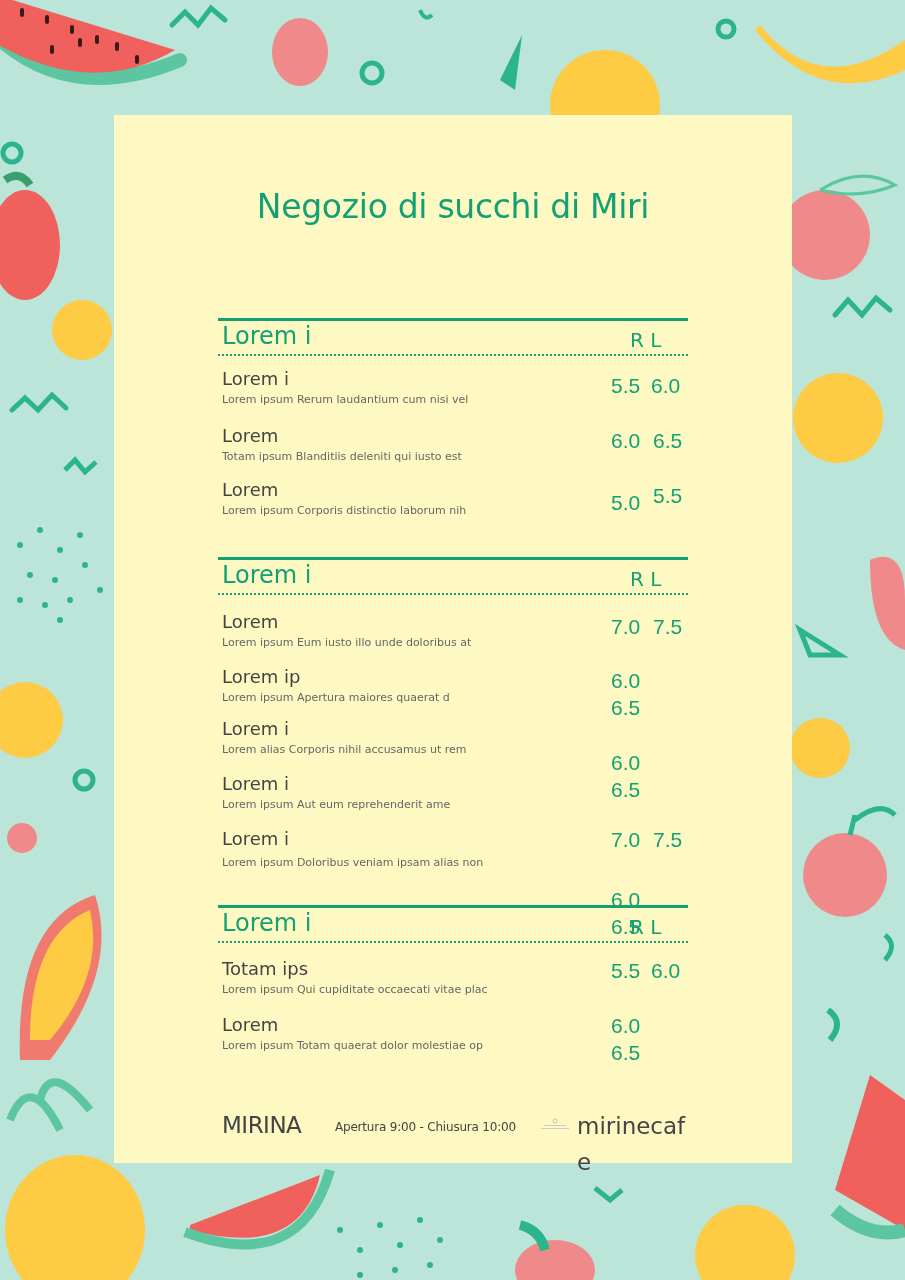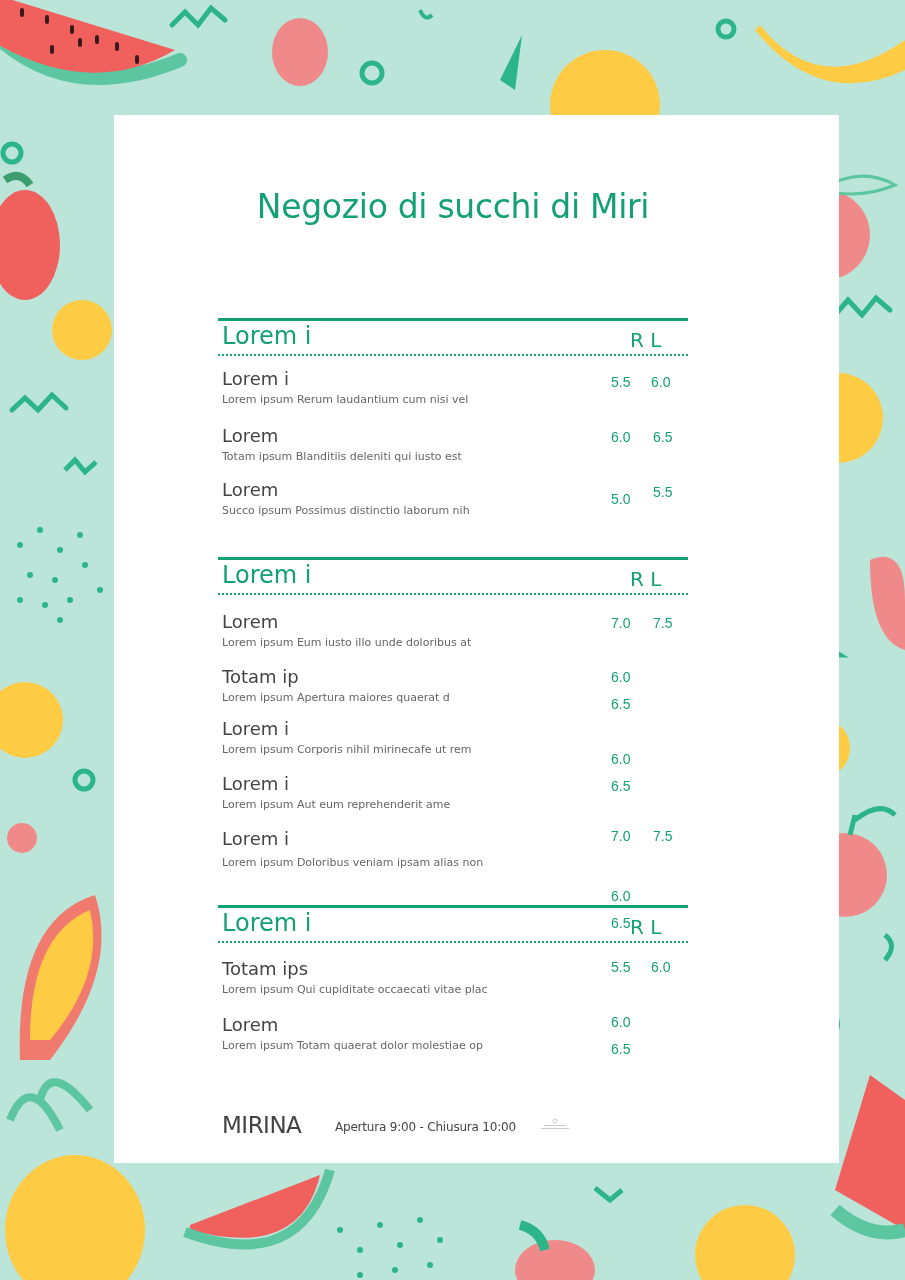--- a/index.html
+++ b/index.html
@@ -1,32 +1,32 @@
 <!DOCTYPE html>
 <html><head>
 <meta charset="utf-8">
 <style>
   html, body { margin:0; padding:0; }
   body { width:905px; height:1280px; position:relative; overflow:hidden;
          background:#bce5d9; font-family:"Liberation Sans", sans-serif; }
   .bg { position:absolute; left:0; top:0; width:905px; height:1280px; }
-  .card { position:absolute; left:114px; top:115px; width:678px; height:1048px; background:#ffffff;padding-left:47px; }
+  .card { position:absolute; left:114px; top:115px; width:678px; height:1048px; background:#fef9c3; }
   .title { position:absolute; left:0; width:678px; top:72px; text-align:center;
            font-family:"DejaVu Sans", sans-serif; font-size:33px; color:#14a075; letter-spacing:-0.3px; }
   .subtitle { position:absolute; left:0; width:678px; top:130px; text-align:center;
               font-family:"Liberation Sans", sans-serif; font-size:12.5px; color:#444; letter-spacing:-0.6px; }
   .section { position:absolute; left:104px; width:470px; }
   .sec-rule { position:absolute; left:0; top:0; width:470px; height:3px; background:#14a075; }
   .sec-title { position:absolute; left:4px; top:4px; font-family:"DejaVu Sans", sans-serif; font-size:24px; color:#14a075; }
   .sec-rl { position:absolute; left:412px; top:10px; font-family:"DejaVu Sans", sans-serif; font-size:20px; color:#14a075; letter-spacing:1px; word-spacing:-2px; }
   .sec-dots { position:absolute; left:0; top:36px; width:470px; height:0; border-top:2px dotted #14a075; }
   .item { position:absolute; left:4px; width:466px; }
   .item-name { position:absolute; left:0; top:0; font-family:"DejaVu Sans", sans-serif; font-size:18px; color:#444; white-space:nowrap; }
   .item-desc { position:absolute; left:0; top:25px; font-family:"DejaVu Sans", sans-serif; font-size:11px; color:#666; white-space:nowrap; }
-  .price { position:absolute; font-family:"Liberation Sans", sans-serif; font-size:14px; color:#14a075; }
+  .price { position:absolute; font-family:"Liberation Sans", sans-serif; font-size:21px; color:#14a075; }
   .footer { position:absolute; top:997px; }
   .f-brand { left:108px; font-family:"DejaVu Sans", sans-serif; font-size:23px; color:#444; letter-spacing:-0.5px;text-align:right; }
   .f-hours { left:221px; top:1005px; font-family:"DejaVu Sans", sans-serif; font-size:12px; color:#444; letter-spacing:-0.2px;text-align:center; }
   .f-logo { left:424px; top:1003px; width:34px; height:14px; }
   .f-social { left:463px; width:120px; font-family:"DejaVu Sans", sans-serif; font-size:23px; color:#444; line-height:36px; word-break:break-all; top:993px; }
 </style>
 </head>
 <body>
 
 <svg class="bg" viewBox="0 0 905 1280" xmlns="http://www.w3.org/2000/svg">
@@ -131,46 +131,46 @@
     <div class="price" style="left:429px; top:6px;">6.0</div>
   </div>
   <div class="item" style="left:108px; top:310px;">
     <div class="item-name">Lorem</div>
     <div class="item-desc">Totam ipsum Blanditiis deleniti qui iusto est</div>
     <div class="price" style="left:389px; top:4px;">6.0</div>
     <div class="price" style="left:431px; top:4px;">6.5</div>
   </div>
   <div class="item" style="left:108px; top:364px;">
     <div class="item-name">Lorem</div>
-    <div class="item-desc">Succo ipsum Possimus distinctio laborum nih</div>
+    <div class="item-desc">Lorem ipsum Corporis distinctio laborum nih</div>
     <div class="price" style="left:389px; top:5px;margin-top:7px;">5.0</div>
     <div class="price" style="left:431px; top:5px;">5.5</div>
   </div>
 
   <div class="section" style="top:442px;">
     <div class="sec-rule"></div>
     <div class="sec-title">Lorem i</div>
     <div class="sec-rl">R L</div>
     <div class="sec-dots"></div>
   </div>
   <div class="item" style="left:108px; top:496px;">
     <div class="item-name">Lorem</div>
     <div class="item-desc">Lorem ipsum Eum iusto illo unde doloribus at</div>
     <div class="price" style="left:389px; top:4px;">7.0</div>
     <div class="price" style="left:431px; top:4px;">7.5</div>
   </div>
   <div class="item" style="left:108px; top:551px;">
-    <div class="item-name">Totam ip</div>
+    <div class="item-name">Lorem ip</div>
     <div class="item-desc">Lorem ipsum Apertura maiores quaerat d</div>
     <div class="price" style="left:389px; top:3px;">6.0</div>
     <div class="price" style="left:389px; top:30px;">6.5</div>
   </div>
   <div class="item" style="left:108px; top:603px;">
     <div class="item-name">Lorem i</div>
-    <div class="item-desc">Lorem ipsum Corporis nihil mirinecafe ut rem</div>
+    <div class="item-desc">Lorem alias Corporis nihil accusamus ut rem</div>
     <div class="price" style="left:389px; top:33px;">6.0</div>
     <div class="price" style="left:389px; top:60px;">6.5</div>
   </div>
   <div class="item" style="left:108px; top:658px;">
     <div class="item-name">Lorem i</div>
     <div class="item-desc">Lorem ipsum Aut eum reprehenderit ame</div>
     <div class="price" style="left:389px; top:55px;">7.0</div>
     <div class="price" style="left:431px; top:55px;">7.5</div>
   </div>
   <div class="item" style="left:108px; top:713px;">
@@ -199,13 +199,14 @@
     <div class="price" style="left:389px; top:27px;">6.5</div>
   </div>
 
   <div class="footer f-brand" style="position:absolute;">MIRINA</div>
   <div class="footer f-hours" style="position:absolute;">Apertura 9:00 - Chiusura 10:00</div>
   <svg class="footer f-logo" style="position:absolute;" viewBox="0 0 34 14">
     <circle cx="17" cy="3" r="2" fill="none" stroke="#aaa" stroke-width="0.6"></circle>
     <rect x="6" y="7" width="22" height="1" fill="#ccc"></rect>
     <rect x="3" y="10" width="28" height="1" fill="#ccc"></rect>
   </svg>
+  <div class="footer f-social" style="position:absolute;">mirinecafe</div>
 </div>
 
 </body></html>

